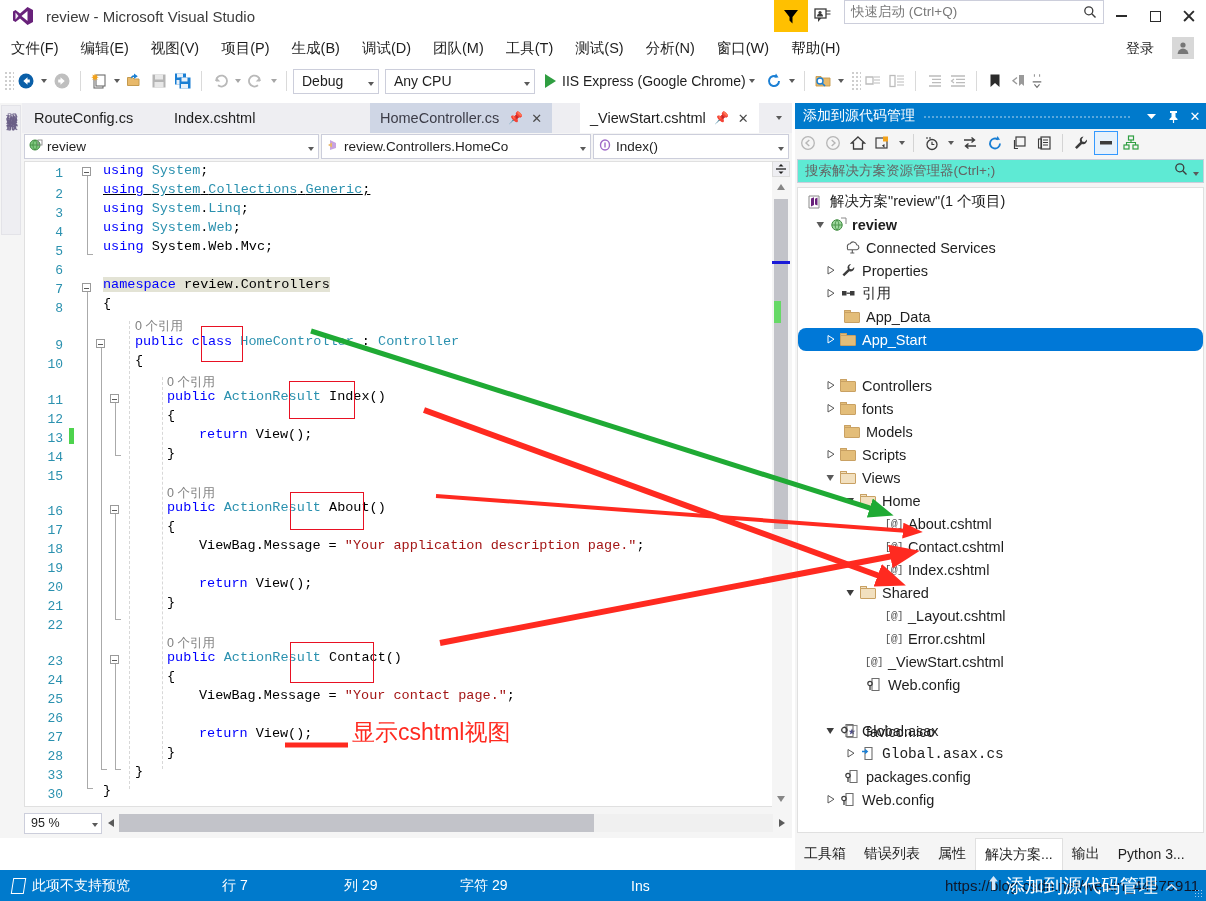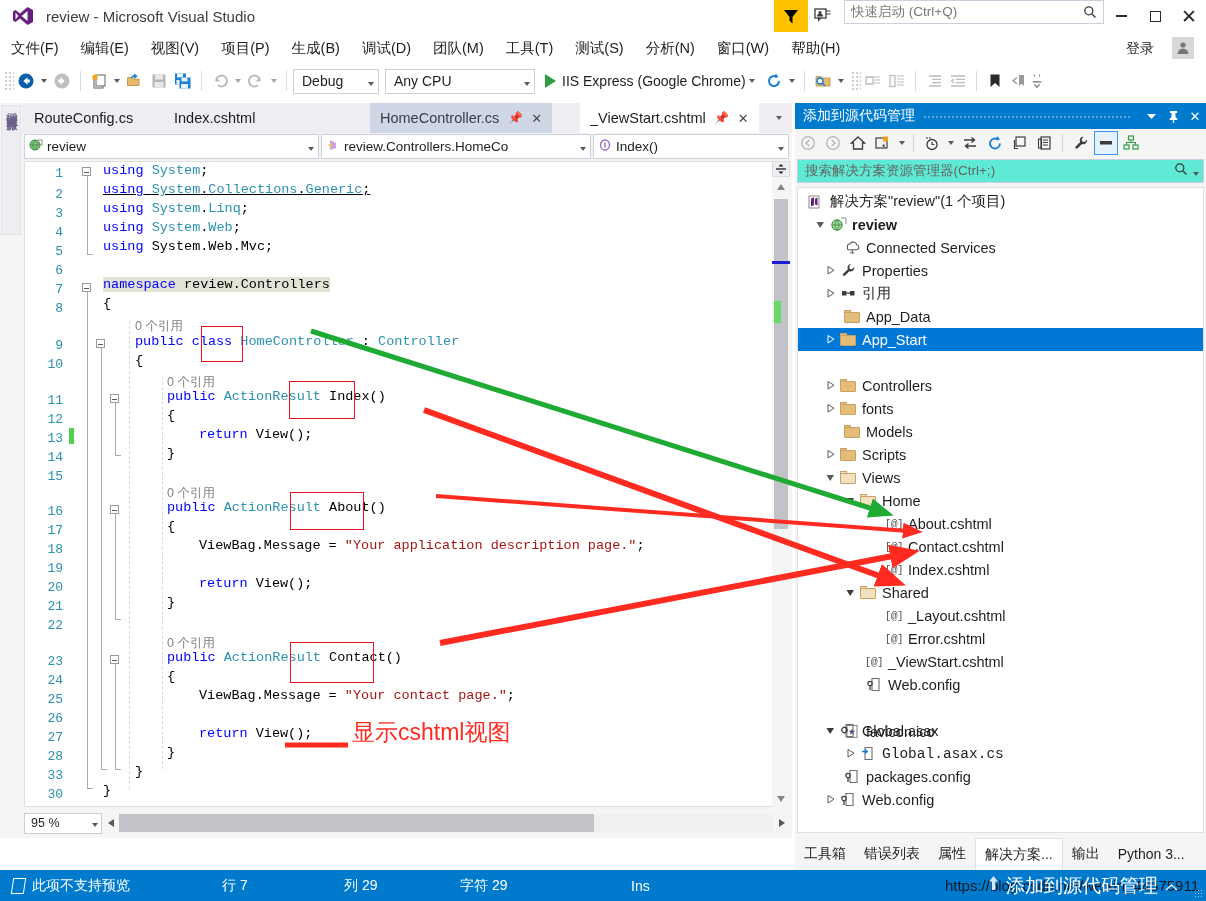--- a/index.html
+++ b/index.html
@@ -162,21 +162,21 @@
   .se-dots { flex:1; height:26px; margin:0 8px; background-image: radial-gradient(#5aa8dd 35%, transparent 36%); background-size:4px 4px; background-position:0 12px; background-repeat:repeat-x; }
   .se-tbtn { width:22px; height:26px; display:flex; align-items:center; justify-content:center; color:#fff; font-size:13px; }
   .se-toolbar { position:absolute; left:0; top:26px; width:411px; height:28px; background:#f5f5f5; display:flex; align-items:center; }
   .se-ic { width:24px; height:24px; display:flex; align-items:center; justify-content:center; margin-left:1px;}
   .se-ic.boxed { border:1px solid #3399ff; background:#e6f1fb; }
   .se-sep { width:1px; height:18px; background:#d4d4d4; margin:0 5px; }
   .se-search { position:absolute; left:2px; top:56px; width:407px; height:24px; border:1px solid #cccedb; background:#5eead4; display:flex; align-items:center; padding:0 4px 0 7px; }
   .se-search .sp { flex:1; font-size:13.5px; color:#646464; }
   .se-tree { position:absolute; left:2px; top:84px; width:407px; height:646px; background:#ffffff; border:1px solid #e0e0e0; overflow:hidden; }
   .tr { position:absolute; left:0; width:405px; height:23px; display:flex; align-items:center; font-size:14.5px; color:#1e1e1e; white-space:nowrap; }
-  .tr.sel { background:#0078d7; color:#ffffff; width:405px; }
+  .tr.sel { background:#0078d7; color:#ffffff; width:405px;border-radius:8px; }
   .tw { width:16px; height:23px; display:flex; align-items:center; justify-content:center; flex:0 0 16px; }
   .ticon { width:20px; height:23px; display:flex; align-items:center; justify-content:center; flex:0 0 20px; margin-right:4px;}
   .tr b { font-weight:bold; }
   .folder { width:16px; height:13px; position:relative; }
   .folder .fbody { position:absolute; left:0; top:2px; width:16px; height:11px; background:#e3bd79; border:1px solid #c9a163; border-radius:1px; }
   .folder .ftab { position:absolute; left:0; top:0; width:7px; height:3px; background:#e3bd79; border:1px solid #c9a163; border-bottom:none; border-radius:1px 1px 0 0;}
   .folder.open .fbody { background:#f2e0bf; }
   .folder.open .ftab { background:#f2e0bf; }
   .at-icon { font-family:"Liberation Mono", monospace; font-size:11px; color:#555; letter-spacing:-0.5px; }
 

